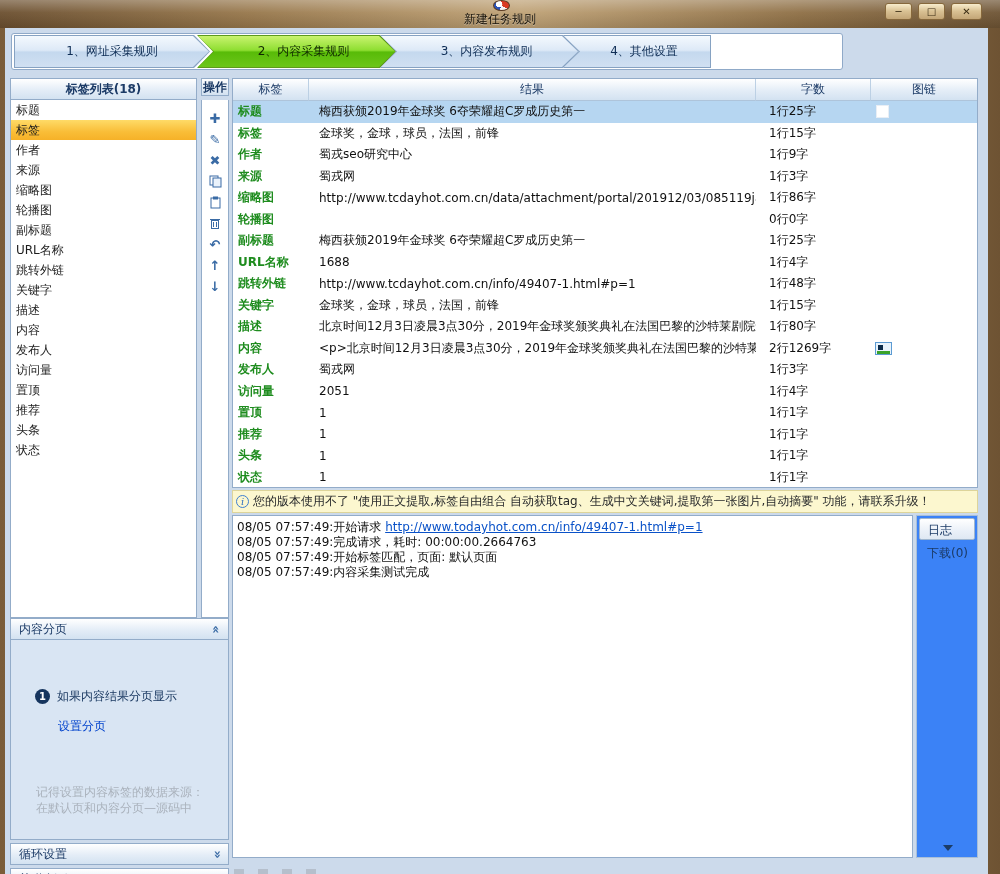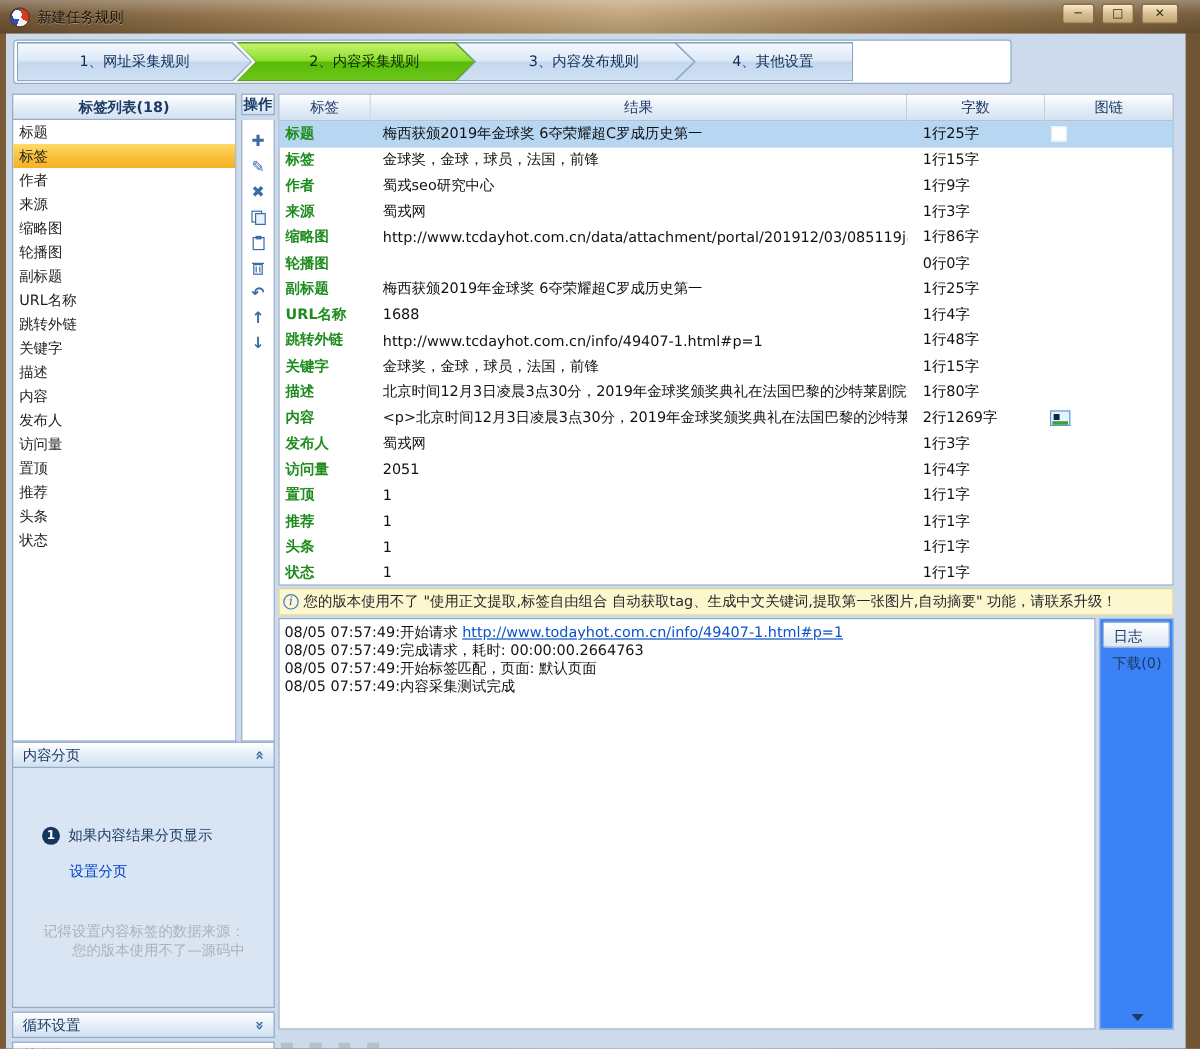--- a/index.html
+++ b/index.html
@@ -5,21 +5,21 @@
   html,body{margin:0;padding:0;background:#888;}
   *{box-sizing:border-box;}
   .win{
     position:relative;width:1000px;height:874px;overflow:hidden;
     font-family:"DejaVu Sans",sans-serif;font-size:12px;
     background:linear-gradient(90deg,#7a5c38,#a9895a 30%,#c7ad82 55%,#93734a 85%,#6e5333);
   }
   
   .titlebar{position:absolute;left:0;top:0;width:1000px;height:28px;display:flex;align-items:center;
     background:linear-gradient(180deg,rgba(255,255,255,.30),rgba(255,255,255,.05) 45%,rgba(0,0,0,.10)),
-               linear-gradient(90deg,#6b4f2f,#97774b 25%,#bfa276 52%,#8e6f45 80%,#6e5434);}
+               linear-gradient(90deg,#6b4f2f,#97774b 25%,#bfa276 52%,#8e6f45 80%,#6e5434);flex-direction:column;}
   .applogo{width:17px;height:17px;border-radius:50%;margin:0 6px 0 8px;border:1px solid #5a3a22;
     background:
       radial-gradient(circle at 35% 35%, #ffffff 0 28%, transparent 29%),
       conic-gradient(#d93a22 0 120deg,#f4f4f4 120deg 200deg,#2a52b8 200deg 360deg);}
   .wtitle{color:#141008;text-shadow:0 1px 0 rgba(255,255,255,.35);}
   .winbtns{position:absolute;right:18px;top:3px;display:flex;gap:6px;}
   .wbtn{width:27px;height:17px;border:1px solid #86683c;border-radius:3px;
     background:linear-gradient(180deg,#f7eccd,#d9c193 48%,#c3a677);
     color:#3a2c14;font-size:10px;line-height:15px;text-align:center;cursor:default;}
   .wbtn.close{width:31px;}
@@ -92,21 +92,21 @@
   .pg-head{position:absolute;left:5px;top:590px;width:219px;height:22px;padding-left:8px;}
   .pg-body{position:absolute;left:5px;top:612px;width:219px;height:200px;background:#d9e5f3;
     border:1px solid #93acc9;border-top:none;}
   .chev{margin-left:auto;margin-right:8px;color:#3a6ba5;font-weight:bold;font-size:13px;}
   .chev.up{transform:rotate(90deg);}
   .chev.down{transform:rotate(-90deg);}
   .steprow{position:absolute;left:24px;top:48px;display:flex;align-items:center;color:#16355e;}
   .badge1{width:15px;height:15px;border-radius:50%;background:#16355e;color:#fff;font-size:10px;font-weight:bold;
     display:flex;align-items:center;justify-content:center;margin-right:7px;}
   .pg-link{position:absolute;left:47px;top:78px;color:#0042cc;cursor:pointer;}
-  .pg-hint{position:absolute;left:25px;top:128px;color:#aab2bc;line-height:16px;text-align:right;}
+  .pg-hint{position:absolute;left:25px;top:144px;color:#aab2bc;line-height:16px;}
   .loop-head{position:absolute;left:5px;top:815px;width:219px;height:22px;padding-left:8px;}
   .rel-head{position:absolute;left:5px;top:840px;width:219px;height:22px;padding-left:8px;}
   
   .cutrow{position:absolute;left:229px;top:841px;display:flex;gap:14px;opacity:.45;}
   .cutrow span{width:10px;height:5px;background:#9aa0a8;display:block;}
 </style>
 </head>
 <body>
 
 <div class="win">
@@ -341,21 +341,21 @@
       <span class="chev up">«</span>
     </div>
     <div class="pg-body">
       <div class="steprow">
         <span class="badge1">1</span>
         <span>如果内容结果分页显示</span>
       </div>
       <div class="pg-link">设置分页</div>
       <div class="pg-hint">
         <div>记得设置内容标签的数据来源：</div>
-        <div>您的版本使用不了—源码中</div>
+        <div>在默认页和内容分页—源码中</div>
       </div>
     </div>
 
     <div class="phead loop-head">
       <span>循环设置</span>
       <span class="chev down">«</span>
     </div>
 
     <div class="phead rel-head">
       <span>关联多页</span>

